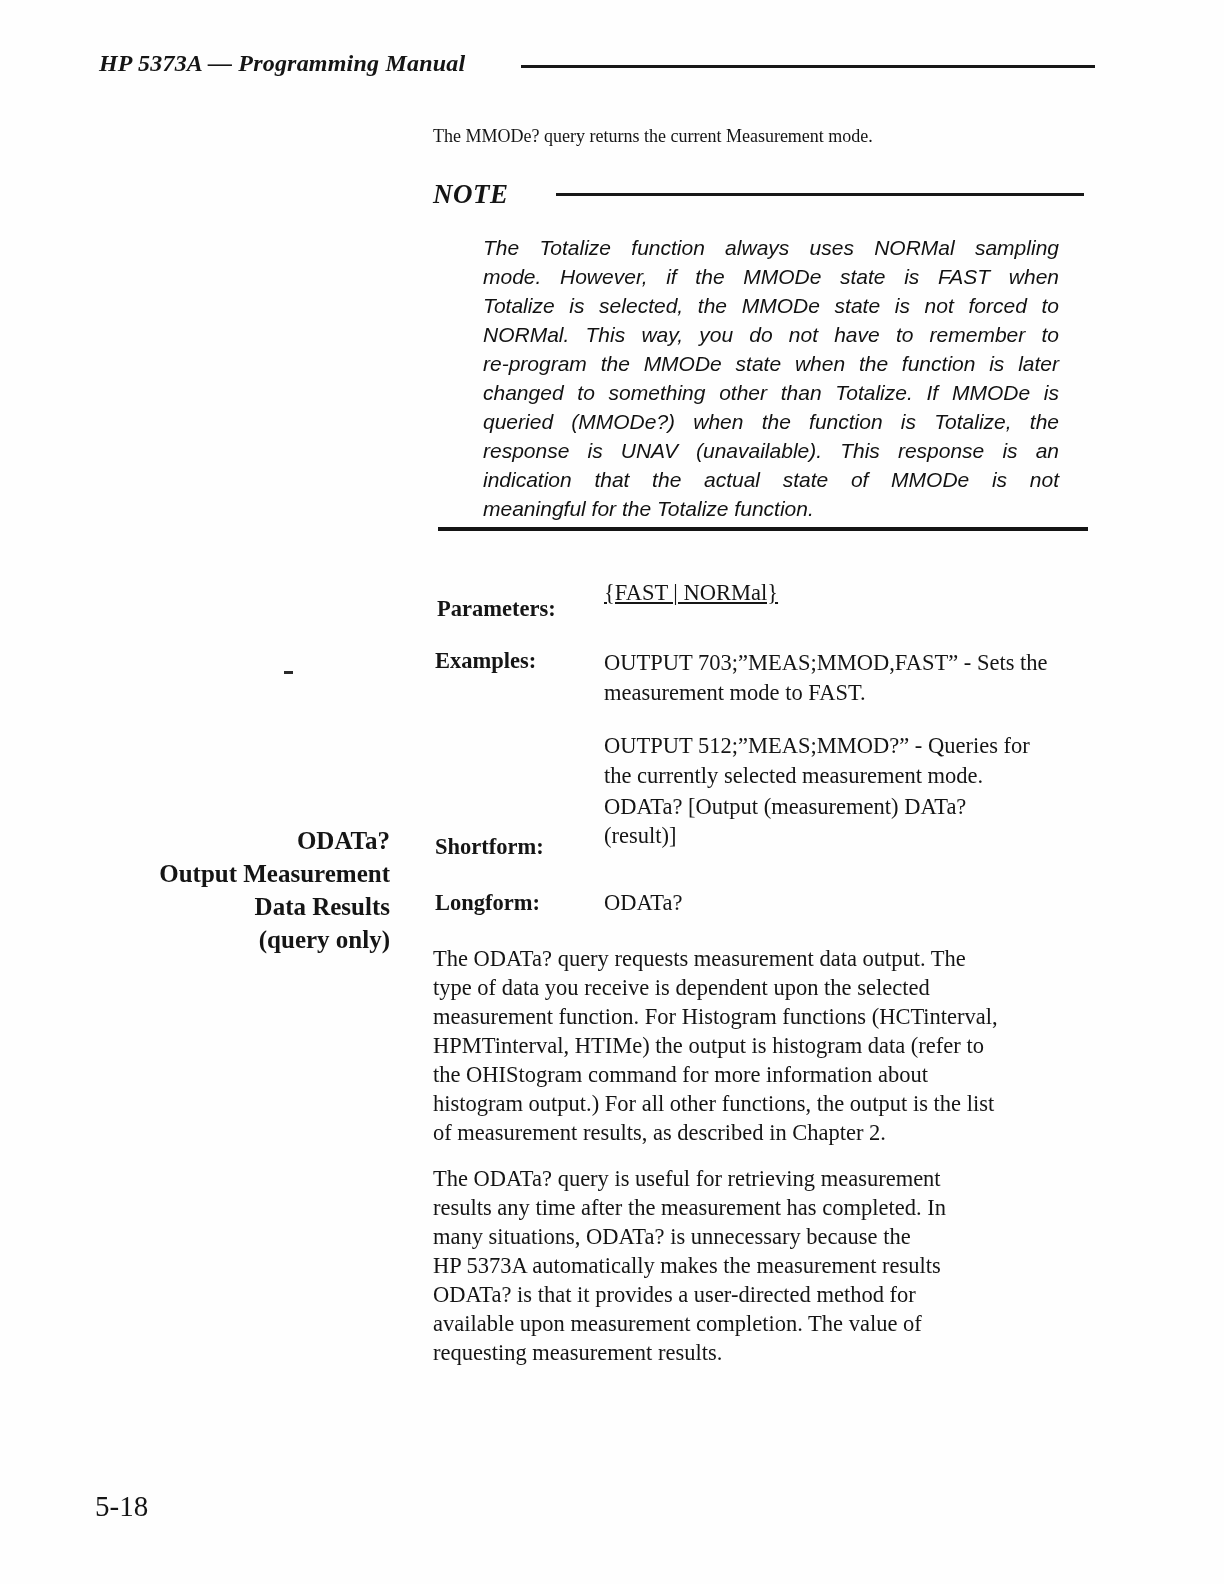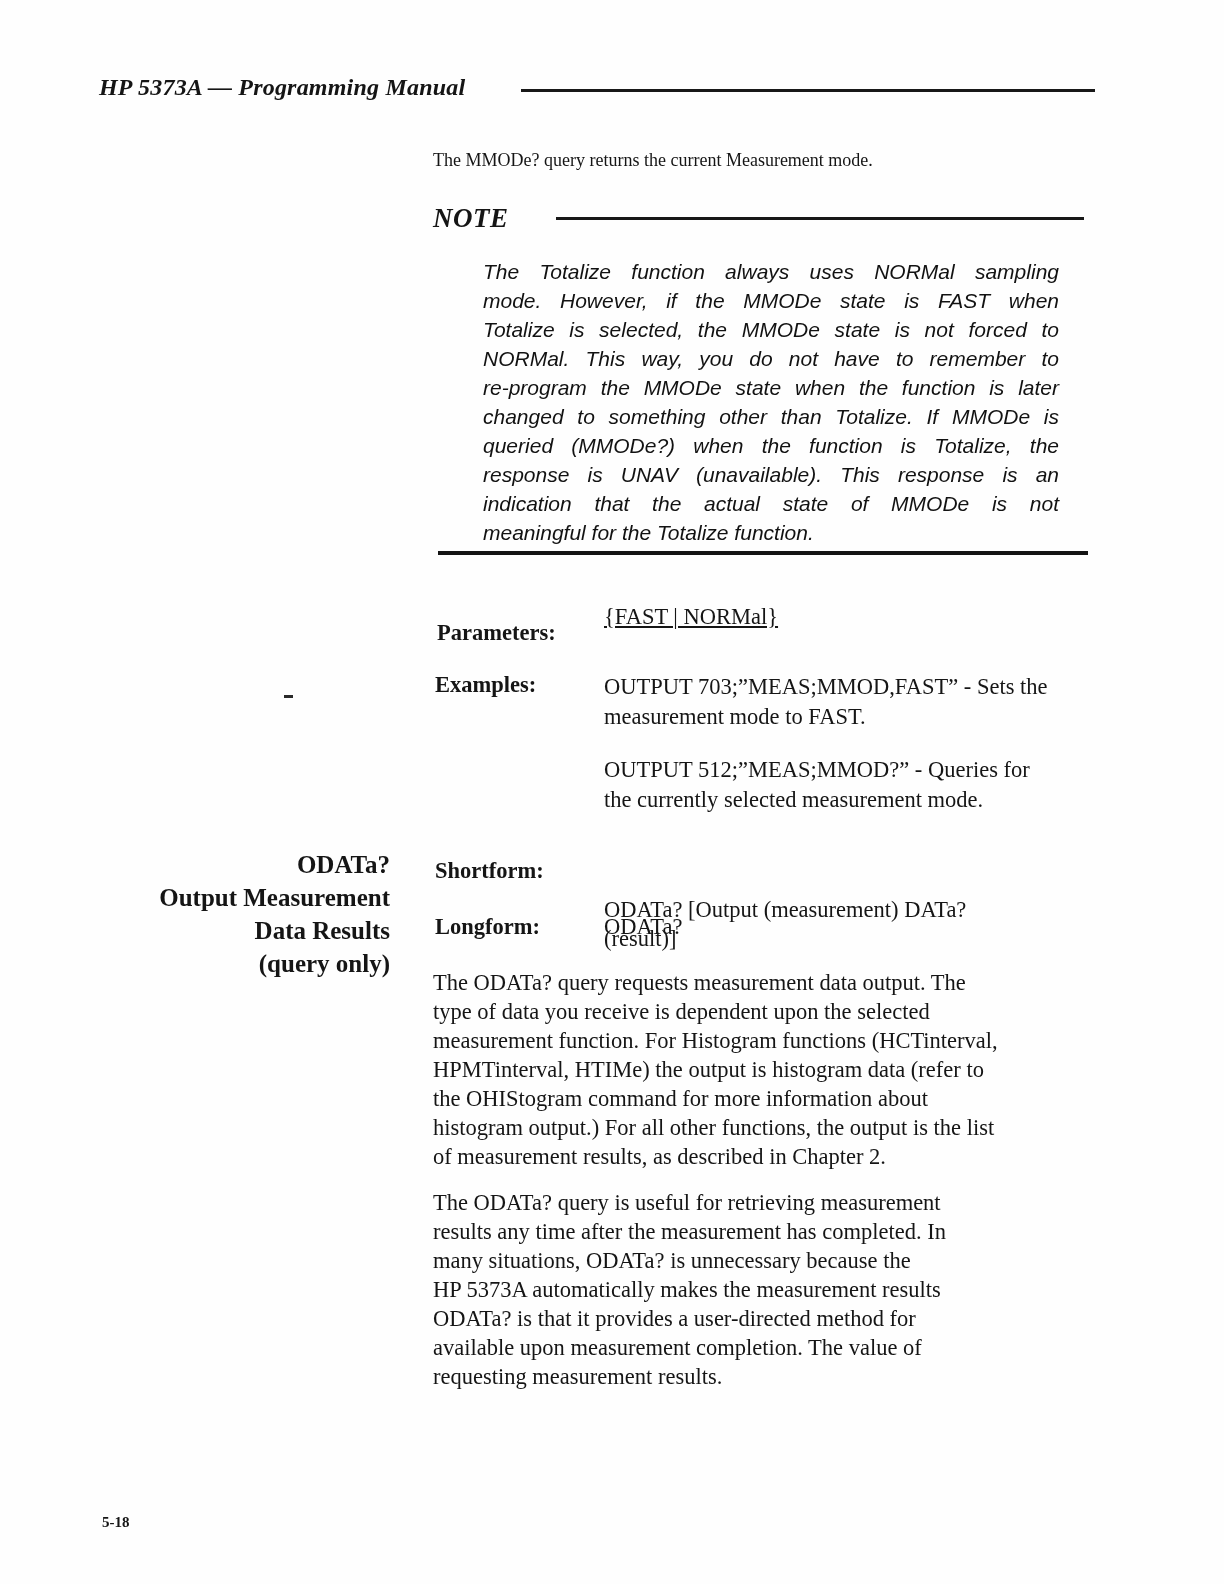--- a/index.html
+++ b/index.html
@@ -5,21 +5,21 @@
   html,body { margin:0; padding:0; background:#ffffff; }
   .page {
     position: relative;
     width: 1224px;
     height: 1584px;
     background: #fefefe;
     font-family: "Liberation Serif", serif;
     color: #151515;
     overflow: hidden;
   }
-  .abs { position: absolute; margin-top: 24px; }
+  .abs { position: absolute; }
 
   .header-title {
     left: 99px; top: 50px;
     font-style: italic; font-weight: bold;
     font-size: 24px; letter-spacing: 0.2px;
     white-space: nowrap;
   }
   .header-rule {
     left: 521px; top: 65px; width: 574px; height: 3px;
     background: #181818;
@@ -65,32 +65,32 @@
   .example-2      { left: 604px; top: 731px; }
 
   .cmd-heading {
     left: 40px; top: 824px; width: 350px;
     text-align: right;
     font-weight: bold; font-size: 25px; line-height: 33px;
   }
   .cmd-heading .bline { white-space: nowrap; }
 
   .shortform-label { left: 435px; top: 834px; }
-  .shortform-value { left: 604px; top: 871px; line-height: 29px; }
+  .shortform-value { left: 604px; top: 792px; line-height: 29px; }
   .longform-label  { left: 435px; top: 890px; }
   .longform-value  { left: 604px; top: 890px; white-space: nowrap; }
 
   .para { font-size: 22.5px; line-height: 29px; }
   .para .bline { white-space: nowrap; }
   .para-1 { left: 433px; top: 944px; }
   .para-2 { left: 433px; top: 1164px; }
 
   .page-number {
-    left: 102px; top: 1490px;
-    font-weight: bold; font-size: 15px;
+    left: 95px; top: 1490px;
+    font-weight: normal; font-size: 29px;
   }
   .scan-dash {
     left: 284px; top: 671px; width: 9px; height: 3px;
     background: #2a2a2a;
   }
 </style>
 </head>
 <body>
 
 <div class="page">

